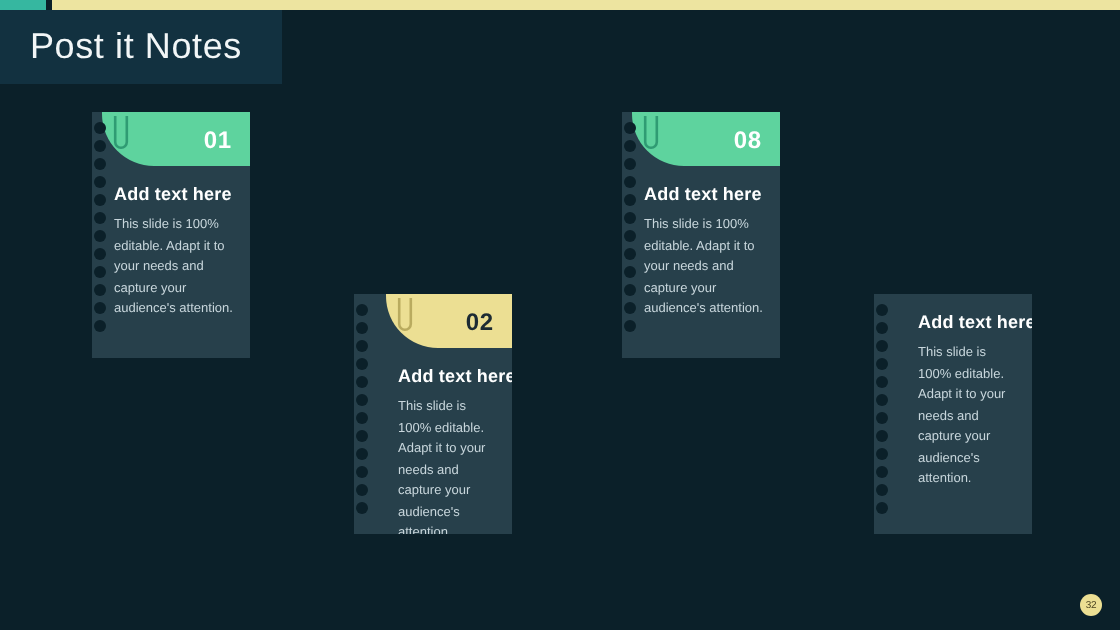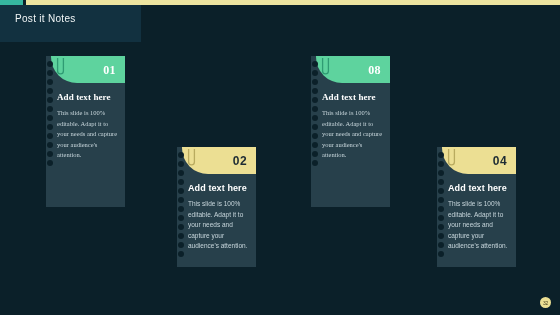--- a/index.html
+++ b/index.html
@@ -45,21 +45,21 @@
     position: absolute;
     top: 5px; left: 0;
     width: 141px;
     height: 37px;
     background: #123140;
   }
   .page-title {
     position: absolute;
     top: 13px;
     left: 15px;
-    font-size: 10px;
+    font-size: 18px;
     font-weight: 400;
     letter-spacing: 0.3px;
     color: #f2f6f7;
     white-space: nowrap;
   }
 
   
   .canvas {
     position: absolute;
     top: 42px; left: 0;
@@ -159,23 +159,23 @@
     line-height: 1.62;
     color: #c8d6dc;
   }
 
   
   #note-1 { left: 46px;  top: 14px; }
   #note-3 { left: 311px; top: 14px; }
   #note-2 { left: 177px; top: 105px; }
   #note-4 { left: 437px; top: 105px; }
 
-  .note.tall .note-body  { height: 151px; font-family: Liberation Serif, serif; }
+  .note.tall .note-body  { height: 123px; }
   .note.tall .spiral     { height: 119px; }
-  .note.short .note-body { height: 120px; }
+  .note.short .note-body { height: 120px; padding-left: 11px; }
   .note.short .spiral    { height: 120px; }
 
   
   .page-badge {
     position: absolute;
     right: 9px;
     bottom: 7px;
     width: 11px;
     height: 11px;
     border-radius: 50%;
@@ -311,28 +311,20 @@
         <span class="spiral-hole"></span>
         <span class="spiral-hole"></span>
         <span class="spiral-hole"></span>
         <span class="spiral-hole"></span>
         <span class="spiral-hole"></span>
         <span class="spiral-hole"></span>
         <span class="spiral-hole"></span>
         <span class="spiral-hole"></span>
       </div>
       <div class="note-body">
-        <div class="note-tab cream">
-          <span class="clip">
-            <svg width="9" height="20" viewBox="0 0 9 20">
-              <path d="M1.6 1 L1.6 14 A2.9 2.9 0 0 0 7.4 14 L7.4 1" fill="none" stroke="#b9ab5f" stroke-width="1.3"></path>
-            </svg>
-          </span>
-          <span class="note-num">04</span>
-        </div>
         <div class="note-text">
           <div class="note-heading">Add text here</div>
           <div class="note-desc">This slide is 100% editable. Adapt it to your needs and capture your audience's attention.</div>
         </div>
       </div>
     </div>
   </div>
 
 </div>
 

